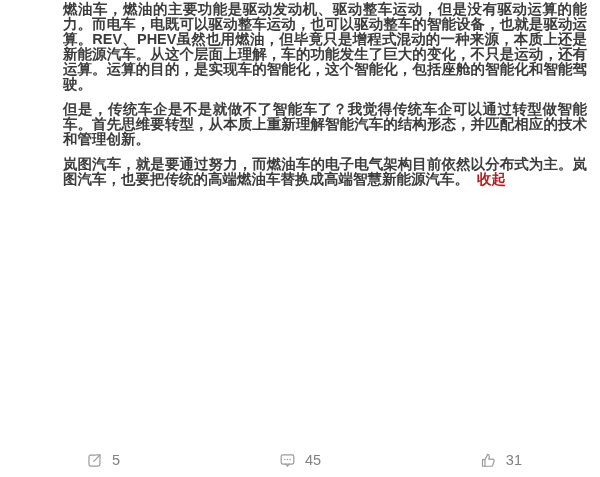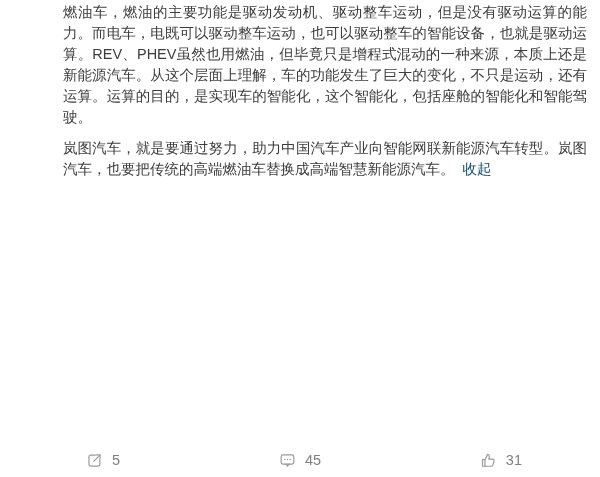--- a/index.html
+++ b/index.html
@@ -15,28 +15,29 @@
     background: #ffffff;
     overflow: hidden;
   }
   .post-body {
     padding: 2px 13px 0 63px;
     max-width: 600px;
   }
   .post-body p {
     width: 524px;
     font-size: 14.5px;
-    line-height: 21px;
+    line-height: 15px;
     color: #3c3c3c;
     margin: 0 0 10px 0;
     text-align: justify;
     word-break: break-all;
+    font-weight: bold;
   }
   .collapse-link {
-    color: #0c4a6e;
+    color: #b91c1c;
     text-decoration: none;
     margin-left: 8px;
     cursor: pointer;
   }
   .action-bar {
     position: absolute;
     left: 0;
     bottom: 0;
     width: 600px;
     height: 30px;
@@ -64,21 +65,22 @@
   }
   .action-item .dot { fill: #9a9a9a; stroke: none; }
 </style>
 </head>
 <body>
 
 <div class="post">
 
   <div class="post-body">
     <p>燃油车，燃油的主要功能是驱动发动机、驱动整车运动，但是没有驱动运算的能力。而电车，电既可以驱动整车运动，也可以驱动整车的智能设备，也就是驱动运算。REV、PHEV虽然也用燃油，但毕竟只是增程式混动的一种来源，本质上还是新能源汽车。从这个层面上理解，车的功能发生了巨大的变化，不只是运动，还有运算。运算的目的，是实现车的智能化，这个智能化，包括座舱的智能化和智能驾驶。</p>
-    <p><span>岚图汽车，就是要通过努力，助力中国汽车产业向智能网联新能源汽车转型。岚图汽车，也要把传统的高端燃油车替换成高端智慧新能源汽车。</span><a class="collapse-link">收起</a></p>
+    <p>但是，传统车企是不是就做不了智能车了？我觉得传统车企可以通过转型做智能车。首先思维要转型，从本质上重新理解智能汽车的结构形态，并匹配相应的技术和管理创新。</p>
+    <p><span>岚图汽车，就是要通过努力，而燃油车的电子电气架构目前依然以分布式为主。岚图汽车，也要把传统的高端燃油车替换成高端智慧新能源汽车。</span><a class="collapse-link">收起</a></p>
   </div>
 
   <div class="action-bar">
 
     <div class="action-item">
       <span style="display:flex">
         <svg viewBox="0 0 24 24">
           <path d="M13.2 5.2 H7.2 a2.2 2.2 0 0 0 -2.2 2.2 v9.4 a2.2 2.2 0 0 0 2.2 2.2 h9.4 a2.2 2.2 0 0 0 2.2 -2.2 V10.6"></path>
           <path d="M11 13.2 L18.8 5.3"></path>
           <path d="M14.6 5 h4.4 v4.4"></path>

